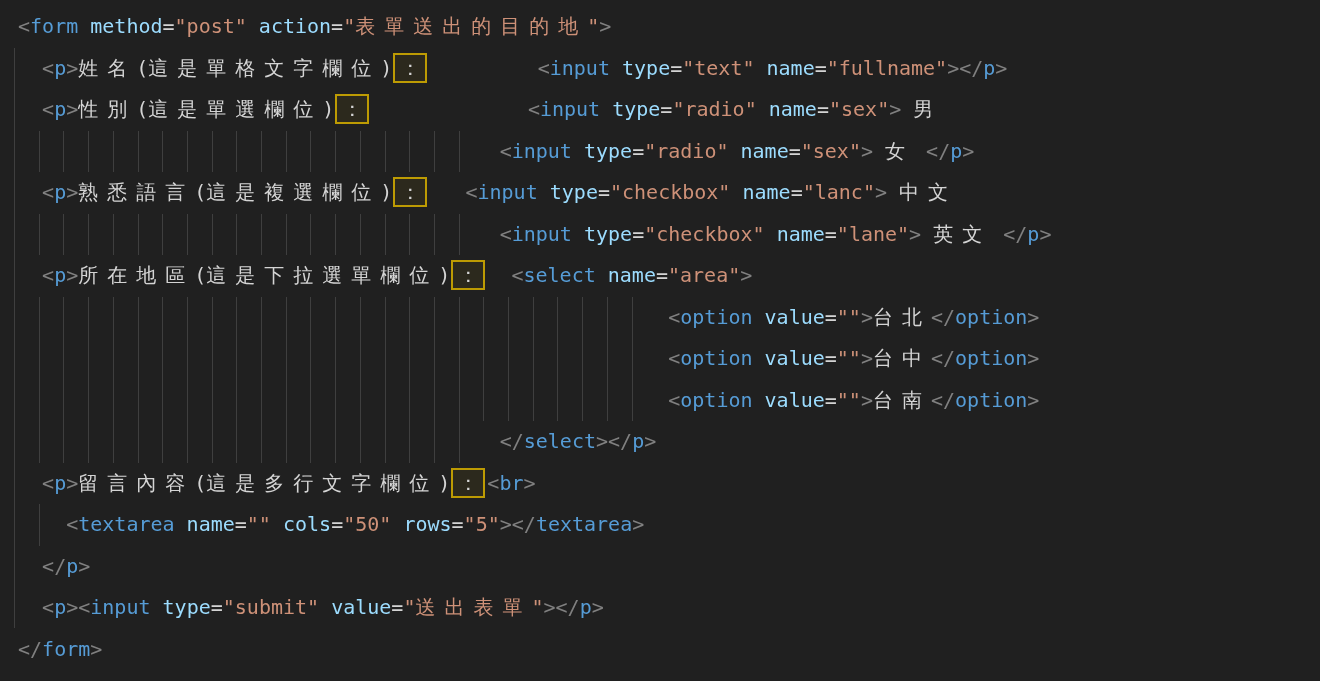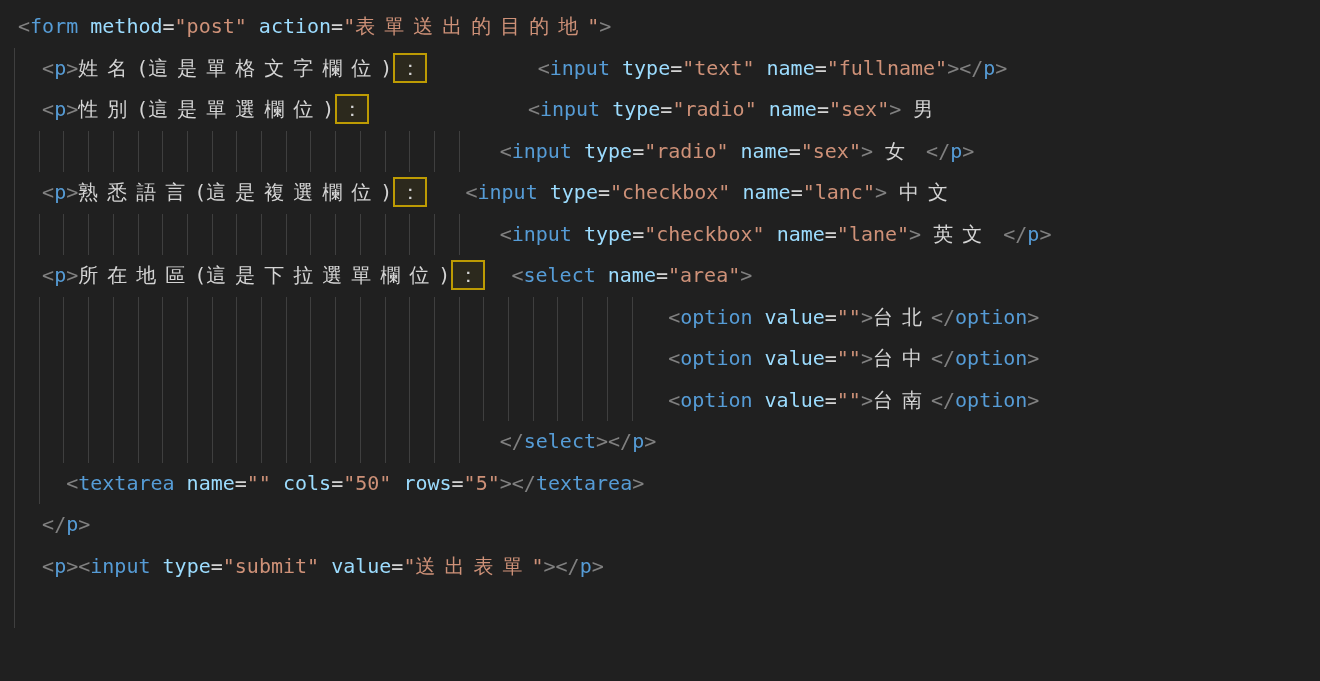--- a/index.html
+++ b/index.html
@@ -42,17 +42,19 @@
       <div class="line"><span class="tok-x">  </span><span class="tok-p">&lt;</span><span class="tok-t">p</span><span class="tok-p">&gt;</span><span class="tok-x cjk">姓名</span><span class="tok-x">(</span><span class="tok-x cjk">這是單格文字欄位</span><span class="tok-x">)</span><span class="tok-b">：</span><span class="tok-x">         </span><span class="tok-p">&lt;</span><span class="tok-t">input</span><span class="tok-x"> </span><span class="tok-a">type</span><span class="tok-x">=</span><span class="tok-s">"text"</span><span class="tok-x"> </span><span class="tok-a">name</span><span class="tok-x">=</span><span class="tok-s">"fullname"</span><span class="tok-p">&gt;</span><span class="tok-p">&lt;/</span><span class="tok-t">p</span><span class="tok-p">&gt;</span></div>
       <div class="line"><span class="tok-x">  </span><span class="tok-p">&lt;</span><span class="tok-t">p</span><span class="tok-p">&gt;</span><span class="tok-x cjk">性別</span><span class="tok-x">(</span><span class="tok-x cjk">這是單選欄位</span><span class="tok-x">)</span><span class="tok-b">：</span><span class="tok-x">             </span><span class="tok-p">&lt;</span><span class="tok-t">input</span><span class="tok-x"> </span><span class="tok-a">type</span><span class="tok-x">=</span><span class="tok-s">"radio"</span><span class="tok-x"> </span><span class="tok-a">name</span><span class="tok-x">=</span><span class="tok-s">"sex"</span><span class="tok-p">&gt;</span><span class="tok-x"> </span><span class="tok-x cjk">男</span></div>
       <div class="line"><span class="guide" style="left: 38.7px;"></span><span class="guide" style="left: 63.4px;"></span><span class="guide" style="left: 88.1px;"></span><span class="guide" style="left: 112.8px;"></span><span class="guide" style="left: 137.5px;"></span><span class="guide" style="left: 162.2px;"></span><span class="guide" style="left: 186.9px;"></span><span class="guide" style="left: 211.6px;"></span><span class="guide" style="left: 236.3px;"></span><span class="guide" style="left: 261px;"></span><span class="guide" style="left: 285.7px;"></span><span class="guide" style="left: 310.4px;"></span><span class="guide" style="left: 335.1px;"></span><span class="guide" style="left: 359.8px;"></span><span class="guide" style="left: 384.5px;"></span><span class="guide" style="left: 409.2px;"></span><span class="guide" style="left: 433.9px;"></span><span class="guide" style="left: 458.6px;"></span><span class="tok-x">                                        </span><span class="tok-p">&lt;</span><span class="tok-t">input</span><span class="tok-x"> </span><span class="tok-a">type</span><span class="tok-x">=</span><span class="tok-s">"radio"</span><span class="tok-x"> </span><span class="tok-a">name</span><span class="tok-x">=</span><span class="tok-s">"sex"</span><span class="tok-p">&gt;</span><span class="tok-x"> </span><span class="tok-x cjk">女</span><span class="tok-x"> </span><span class="tok-p">&lt;/</span><span class="tok-t">p</span><span class="tok-p">&gt;</span></div>
       <div class="line"><span class="tok-x">  </span><span class="tok-p">&lt;</span><span class="tok-t">p</span><span class="tok-p">&gt;</span><span class="tok-x cjk">熟悉語言</span><span class="tok-x">(</span><span class="tok-x cjk">這是複選欄位</span><span class="tok-x">)</span><span class="tok-b">：</span><span class="tok-x">   </span><span class="tok-p">&lt;</span><span class="tok-t">input</span><span class="tok-x"> </span><span class="tok-a">type</span><span class="tok-x">=</span><span class="tok-s">"checkbox"</span><span class="tok-x"> </span><span class="tok-a">name</span><span class="tok-x">=</span><span class="tok-s">"lanc"</span><span class="tok-p">&gt;</span><span class="tok-x"> </span><span class="tok-x cjk">中文</span></div>
       <div class="line"><span class="guide" style="left: 38.7px;"></span><span class="guide" style="left: 63.4px;"></span><span class="guide" style="left: 88.1px;"></span><span class="guide" style="left: 112.8px;"></span><span class="guide" style="left: 137.5px;"></span><span class="guide" style="left: 162.2px;"></span><span class="guide" style="left: 186.9px;"></span><span class="guide" style="left: 211.6px;"></span><span class="guide" style="left: 236.3px;"></span><span class="guide" style="left: 261px;"></span><span class="guide" style="left: 285.7px;"></span><span class="guide" style="left: 310.4px;"></span><span class="guide" style="left: 335.1px;"></span><span class="guide" style="left: 359.8px;"></span><span class="guide" style="left: 384.5px;"></span><span class="guide" style="left: 409.2px;"></span><span class="guide" style="left: 433.9px;"></span><span class="guide" style="left: 458.6px;"></span><span class="tok-x">                                        </span><span class="tok-p">&lt;</span><span class="tok-t">input</span><span class="tok-x"> </span><span class="tok-a">type</span><span class="tok-x">=</span><span class="tok-s">"checkbox"</span><span class="tok-x"> </span><span class="tok-a">name</span><span class="tok-x">=</span><span class="tok-s">"lane"</span><span class="tok-p">&gt;</span><span class="tok-x"> </span><span class="tok-x cjk">英文</span><span class="tok-x"> </span><span class="tok-p">&lt;/</span><span class="tok-t">p</span><span class="tok-p">&gt;</span></div>
       <div class="line"><span class="tok-x">  </span><span class="tok-p">&lt;</span><span class="tok-t">p</span><span class="tok-p">&gt;</span><span class="tok-x cjk">所在地區</span><span class="tok-x">(</span><span class="tok-x cjk">這是下拉選單欄位</span><span class="tok-x">)</span><span class="tok-b">：</span><span class="tok-x">  </span><span class="tok-p">&lt;</span><span class="tok-t">select</span><span class="tok-x"> </span><span class="tok-a">name</span><span class="tok-x">=</span><span class="tok-s">"area"</span><span class="tok-p">&gt;</span></div>
       <div class="line"><span class="guide" style="left: 38.7px;"></span><span class="guide" style="left: 63.4px;"></span><span class="guide" style="left: 88.1px;"></span><span class="guide" style="left: 112.8px;"></span><span class="guide" style="left: 137.5px;"></span><span class="guide" style="left: 162.2px;"></span><span class="guide" style="left: 186.9px;"></span><span class="guide" style="left: 211.6px;"></span><span class="guide" style="left: 236.3px;"></span><span class="guide" style="left: 261px;"></span><span class="guide" style="left: 285.7px;"></span><span class="guide" style="left: 310.4px;"></span><span class="guide" style="left: 335.1px;"></span><span class="guide" style="left: 359.8px;"></span><span class="guide" style="left: 384.5px;"></span><span class="guide" style="left: 409.2px;"></span><span class="guide" style="left: 433.9px;"></span><span class="guide" style="left: 458.6px;"></span><span class="guide" style="left: 483.3px;"></span><span class="guide" style="left: 508px;"></span><span class="guide" style="left: 532.7px;"></span><span class="guide" style="left: 557.4px;"></span><span class="guide" style="left: 582.1px;"></span><span class="guide" style="left: 606.8px;"></span><span class="guide" style="left: 631.5px;"></span><span class="tok-x">                                                      </span><span class="tok-p">&lt;</span><span class="tok-t">option</span><span class="tok-x"> </span><span class="tok-a">value</span><span class="tok-x">=</span><span class="tok-s">""</span><span class="tok-p">&gt;</span><span class="tok-x cjk">台北</span><span class="tok-p">&lt;/</span><span class="tok-t">option</span><span class="tok-p">&gt;</span></div>
       <div class="line"><span class="guide" style="left: 38.7px;"></span><span class="guide" style="left: 63.4px;"></span><span class="guide" style="left: 88.1px;"></span><span class="guide" style="left: 112.8px;"></span><span class="guide" style="left: 137.5px;"></span><span class="guide" style="left: 162.2px;"></span><span class="guide" style="left: 186.9px;"></span><span class="guide" style="left: 211.6px;"></span><span class="guide" style="left: 236.3px;"></span><span class="guide" style="left: 261px;"></span><span class="guide" style="left: 285.7px;"></span><span class="guide" style="left: 310.4px;"></span><span class="guide" style="left: 335.1px;"></span><span class="guide" style="left: 359.8px;"></span><span class="guide" style="left: 384.5px;"></span><span class="guide" style="left: 409.2px;"></span><span class="guide" style="left: 433.9px;"></span><span class="guide" style="left: 458.6px;"></span><span class="guide" style="left: 483.3px;"></span><span class="guide" style="left: 508px;"></span><span class="guide" style="left: 532.7px;"></span><span class="guide" style="left: 557.4px;"></span><span class="guide" style="left: 582.1px;"></span><span class="guide" style="left: 606.8px;"></span><span class="guide" style="left: 631.5px;"></span><span class="tok-x">                                                      </span><span class="tok-p">&lt;</span><span class="tok-t">option</span><span class="tok-x"> </span><span class="tok-a">value</span><span class="tok-x">=</span><span class="tok-s">""</span><span class="tok-p">&gt;</span><span class="tok-x cjk">台中</span><span class="tok-p">&lt;/</span><span class="tok-t">option</span><span class="tok-p">&gt;</span></div>
       <div class="line"><span class="guide" style="left: 38.7px;"></span><span class="guide" style="left: 63.4px;"></span><span class="guide" style="left: 88.1px;"></span><span class="guide" style="left: 112.8px;"></span><span class="guide" style="left: 137.5px;"></span><span class="guide" style="left: 162.2px;"></span><span class="guide" style="left: 186.9px;"></span><span class="guide" style="left: 211.6px;"></span><span class="guide" style="left: 236.3px;"></span><span class="guide" style="left: 261px;"></span><span class="guide" style="left: 285.7px;"></span><span class="guide" style="left: 310.4px;"></span><span class="guide" style="left: 335.1px;"></span><span class="guide" style="left: 359.8px;"></span><span class="guide" style="left: 384.5px;"></span><span class="guide" style="left: 409.2px;"></span><span class="guide" style="left: 433.9px;"></span><span class="guide" style="left: 458.6px;"></span><span class="guide" style="left: 483.3px;"></span><span class="guide" style="left: 508px;"></span><span class="guide" style="left: 532.7px;"></span><span class="guide" style="left: 557.4px;"></span><span class="guide" style="left: 582.1px;"></span><span class="guide" style="left: 606.8px;"></span><span class="guide" style="left: 631.5px;"></span><span class="tok-x">                                                      </span><span class="tok-p">&lt;</span><span class="tok-t">option</span><span class="tok-x"> </span><span class="tok-a">value</span><span class="tok-x">=</span><span class="tok-s">""</span><span class="tok-p">&gt;</span><span class="tok-x cjk">台南</span><span class="tok-p">&lt;/</span><span class="tok-t">option</span><span class="tok-p">&gt;</span></div>
       <div class="line"><span class="guide" style="left: 38.7px;"></span><span class="guide" style="left: 63.4px;"></span><span class="guide" style="left: 88.1px;"></span><span class="guide" style="left: 112.8px;"></span><span class="guide" style="left: 137.5px;"></span><span class="guide" style="left: 162.2px;"></span><span class="guide" style="left: 186.9px;"></span><span class="guide" style="left: 211.6px;"></span><span class="guide" style="left: 236.3px;"></span><span class="guide" style="left: 261px;"></span><span class="guide" style="left: 285.7px;"></span><span class="guide" style="left: 310.4px;"></span><span class="guide" style="left: 335.1px;"></span><span class="guide" style="left: 359.8px;"></span><span class="guide" style="left: 384.5px;"></span><span class="guide" style="left: 409.2px;"></span><span class="guide" style="left: 433.9px;"></span><span class="guide" style="left: 458.6px;"></span><span class="tok-x">                                        </span><span class="tok-p">&lt;/</span><span class="tok-t">select</span><span class="tok-p">&gt;</span><span class="tok-p">&lt;/</span><span class="tok-t">p</span><span class="tok-p">&gt;</span></div>
+      <div class="line"><span class="tok-x">  </span><span class="tok-p">&lt;</span><span class="tok-t">p</span><span class="tok-p">&gt;</span><span class="tok-x cjk">留言內容</span><span class="tok-x">(</span><span class="tok-x cjk">這是多行文字欄位</span><span class="tok-x">)</span><span class="tok-b">：</span><span class="tok-p">&lt;</span><span class="tok-t">br</span><span class="tok-p">&gt;</span></div>
       <div class="line"><span class="guide" style="left: 38.7px;"></span><span class="tok-x">    </span><span class="tok-p">&lt;</span><span class="tok-t">textarea</span><span class="tok-x"> </span><span class="tok-a">name</span><span class="tok-x">=</span><span class="tok-s">""</span><span class="tok-x"> </span><span class="tok-a">cols</span><span class="tok-x">=</span><span class="tok-s">"50"</span><span class="tok-x"> </span><span class="tok-a">rows</span><span class="tok-x">=</span><span class="tok-s">"5"</span><span class="tok-p">&gt;</span><span class="tok-p">&lt;/</span><span class="tok-t">textarea</span><span class="tok-p">&gt;</span></div>
       <div class="line"><span class="tok-x">  </span><span class="tok-p">&lt;/</span><span class="tok-t">p</span><span class="tok-p">&gt;</span></div>
       <div class="line"><span class="tok-x">  </span><span class="tok-p">&lt;</span><span class="tok-t">p</span><span class="tok-p">&gt;</span><span class="tok-p">&lt;</span><span class="tok-t">input</span><span class="tok-x"> </span><span class="tok-a">type</span><span class="tok-x">=</span><span class="tok-s">"submit"</span><span class="tok-x"> </span><span class="tok-a">value</span><span class="tok-x">=</span><span class="tok-s">"</span><span class="tok-s cjk">送出表單</span><span class="tok-s">"</span><span class="tok-p">&gt;</span><span class="tok-p">&lt;/</span><span class="tok-t">p</span><span class="tok-p">&gt;</span></div>
+      <div class="line"><span class="tok-p">&lt;/</span><span class="tok-t">form</span><span class="tok-p">&gt;</span></div>
     </div>
 </div>
 
 </body></html>

